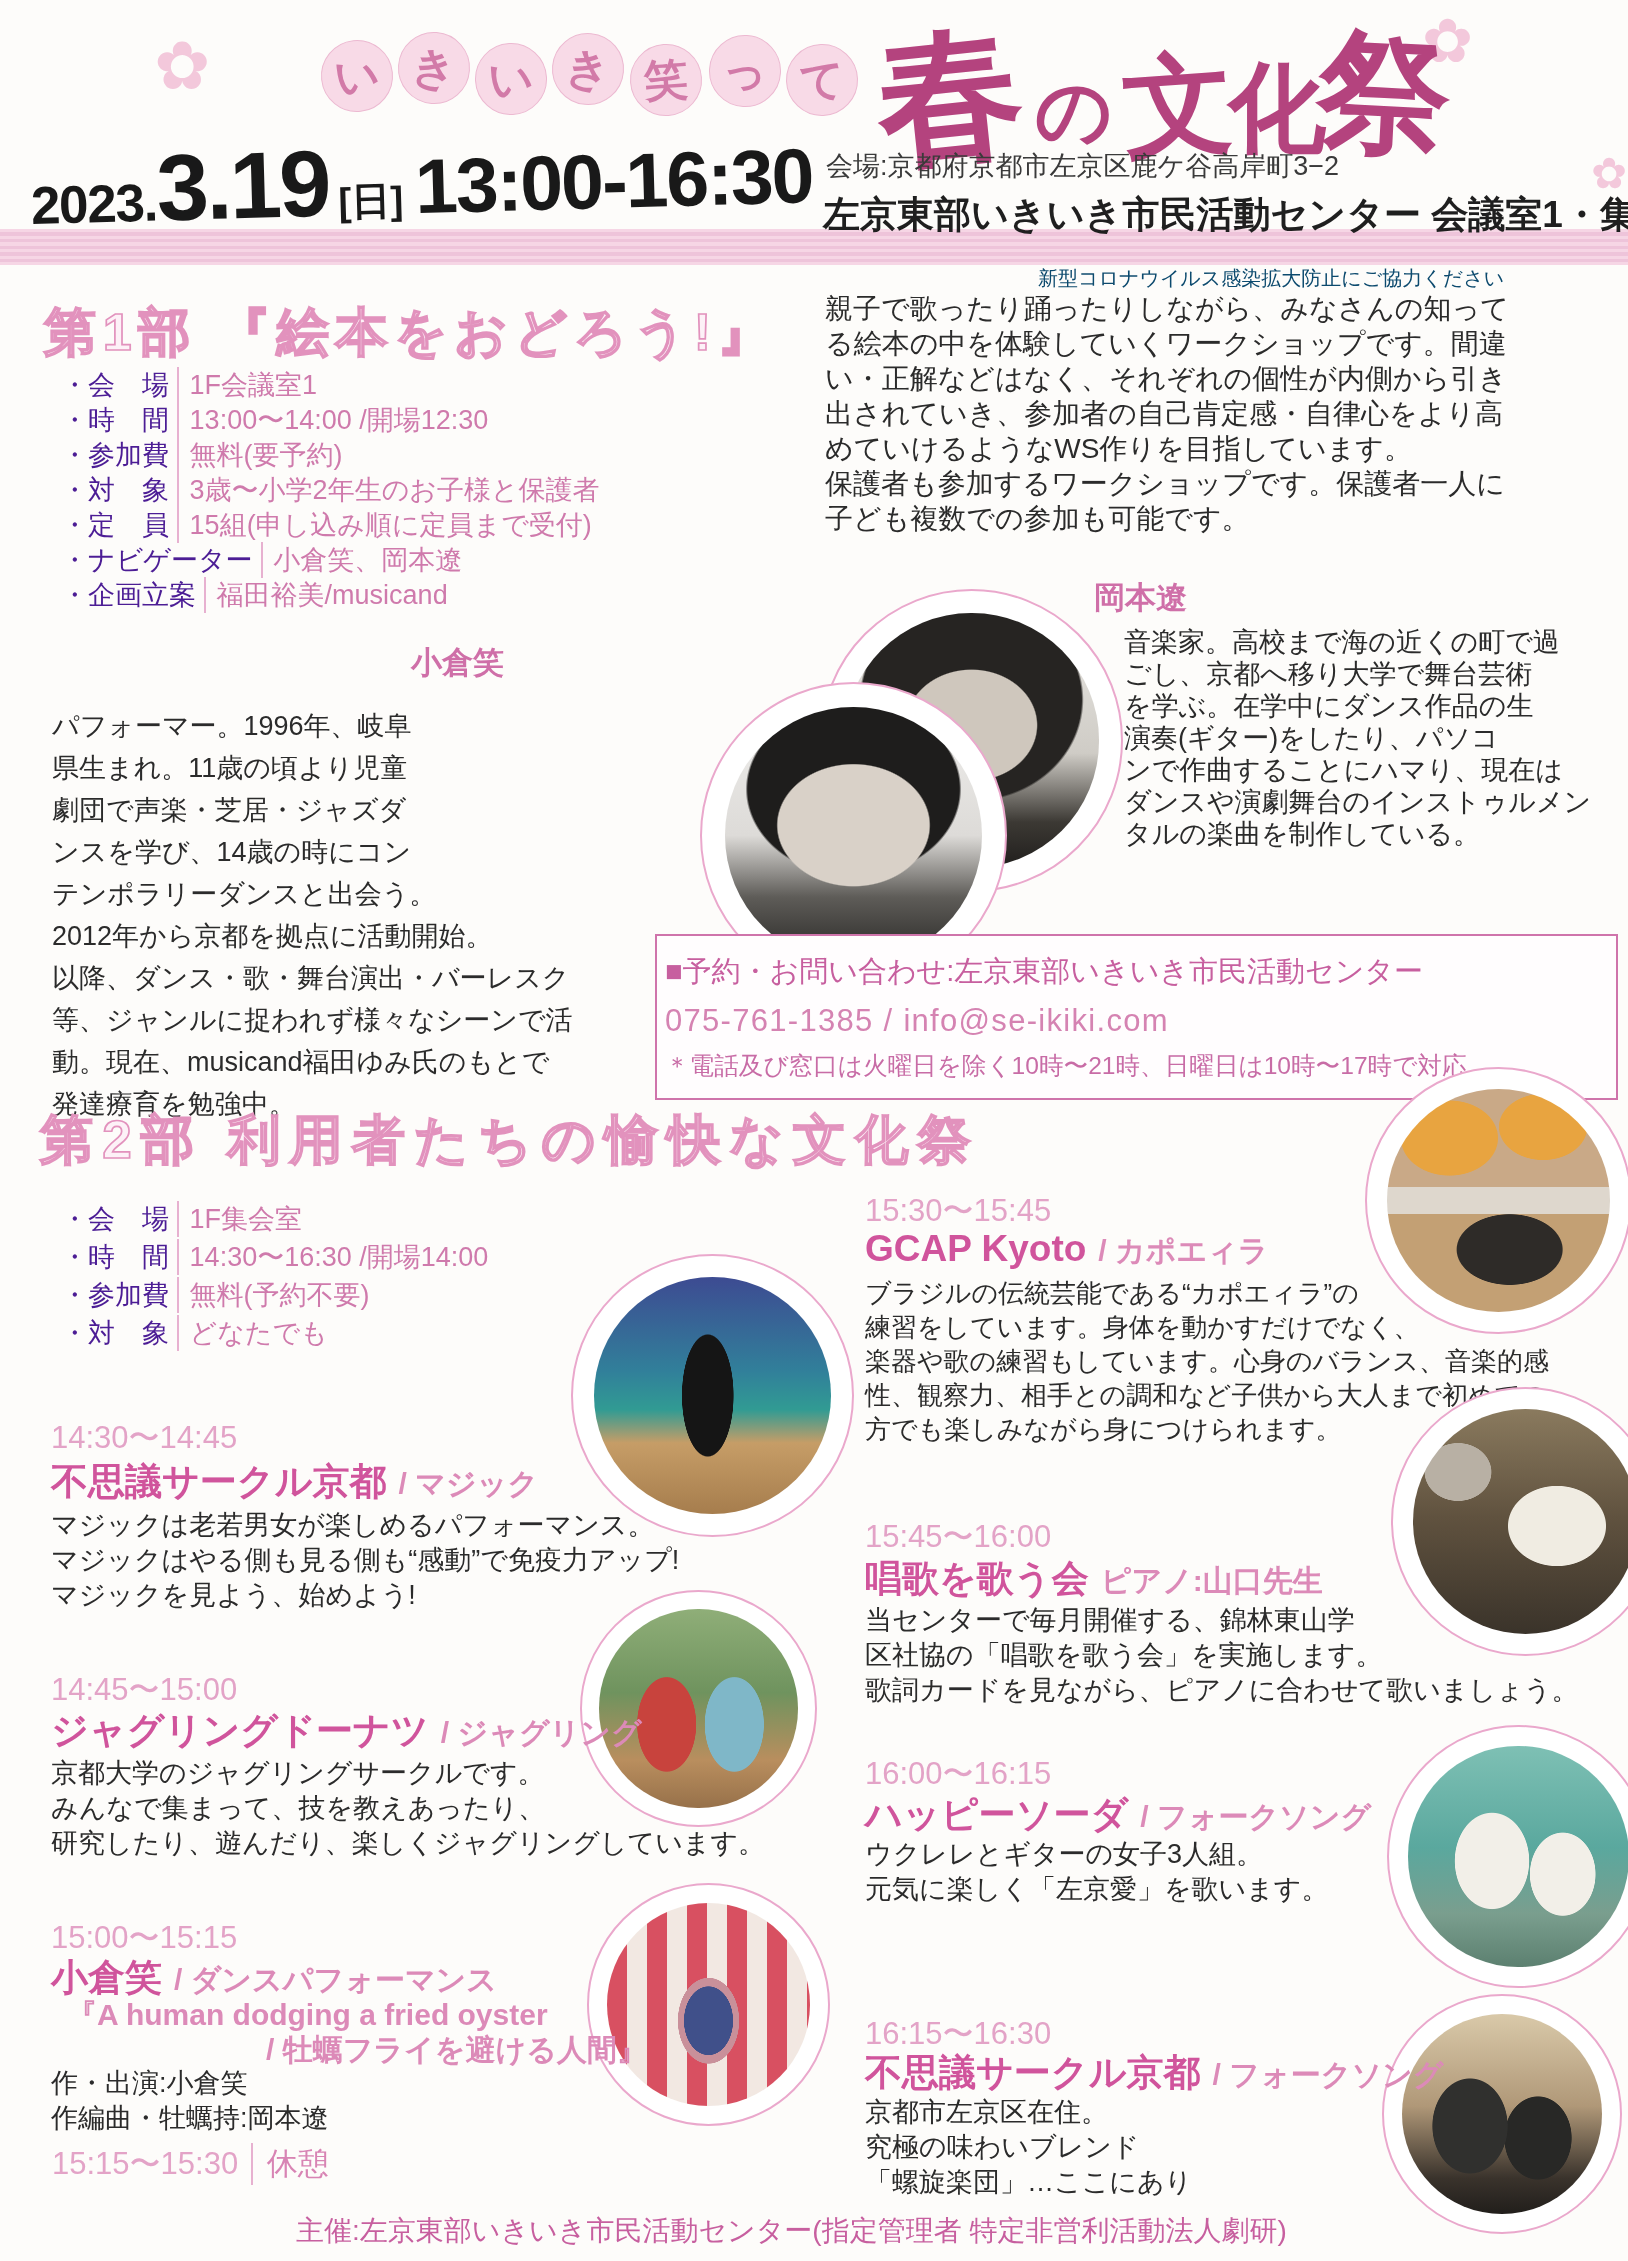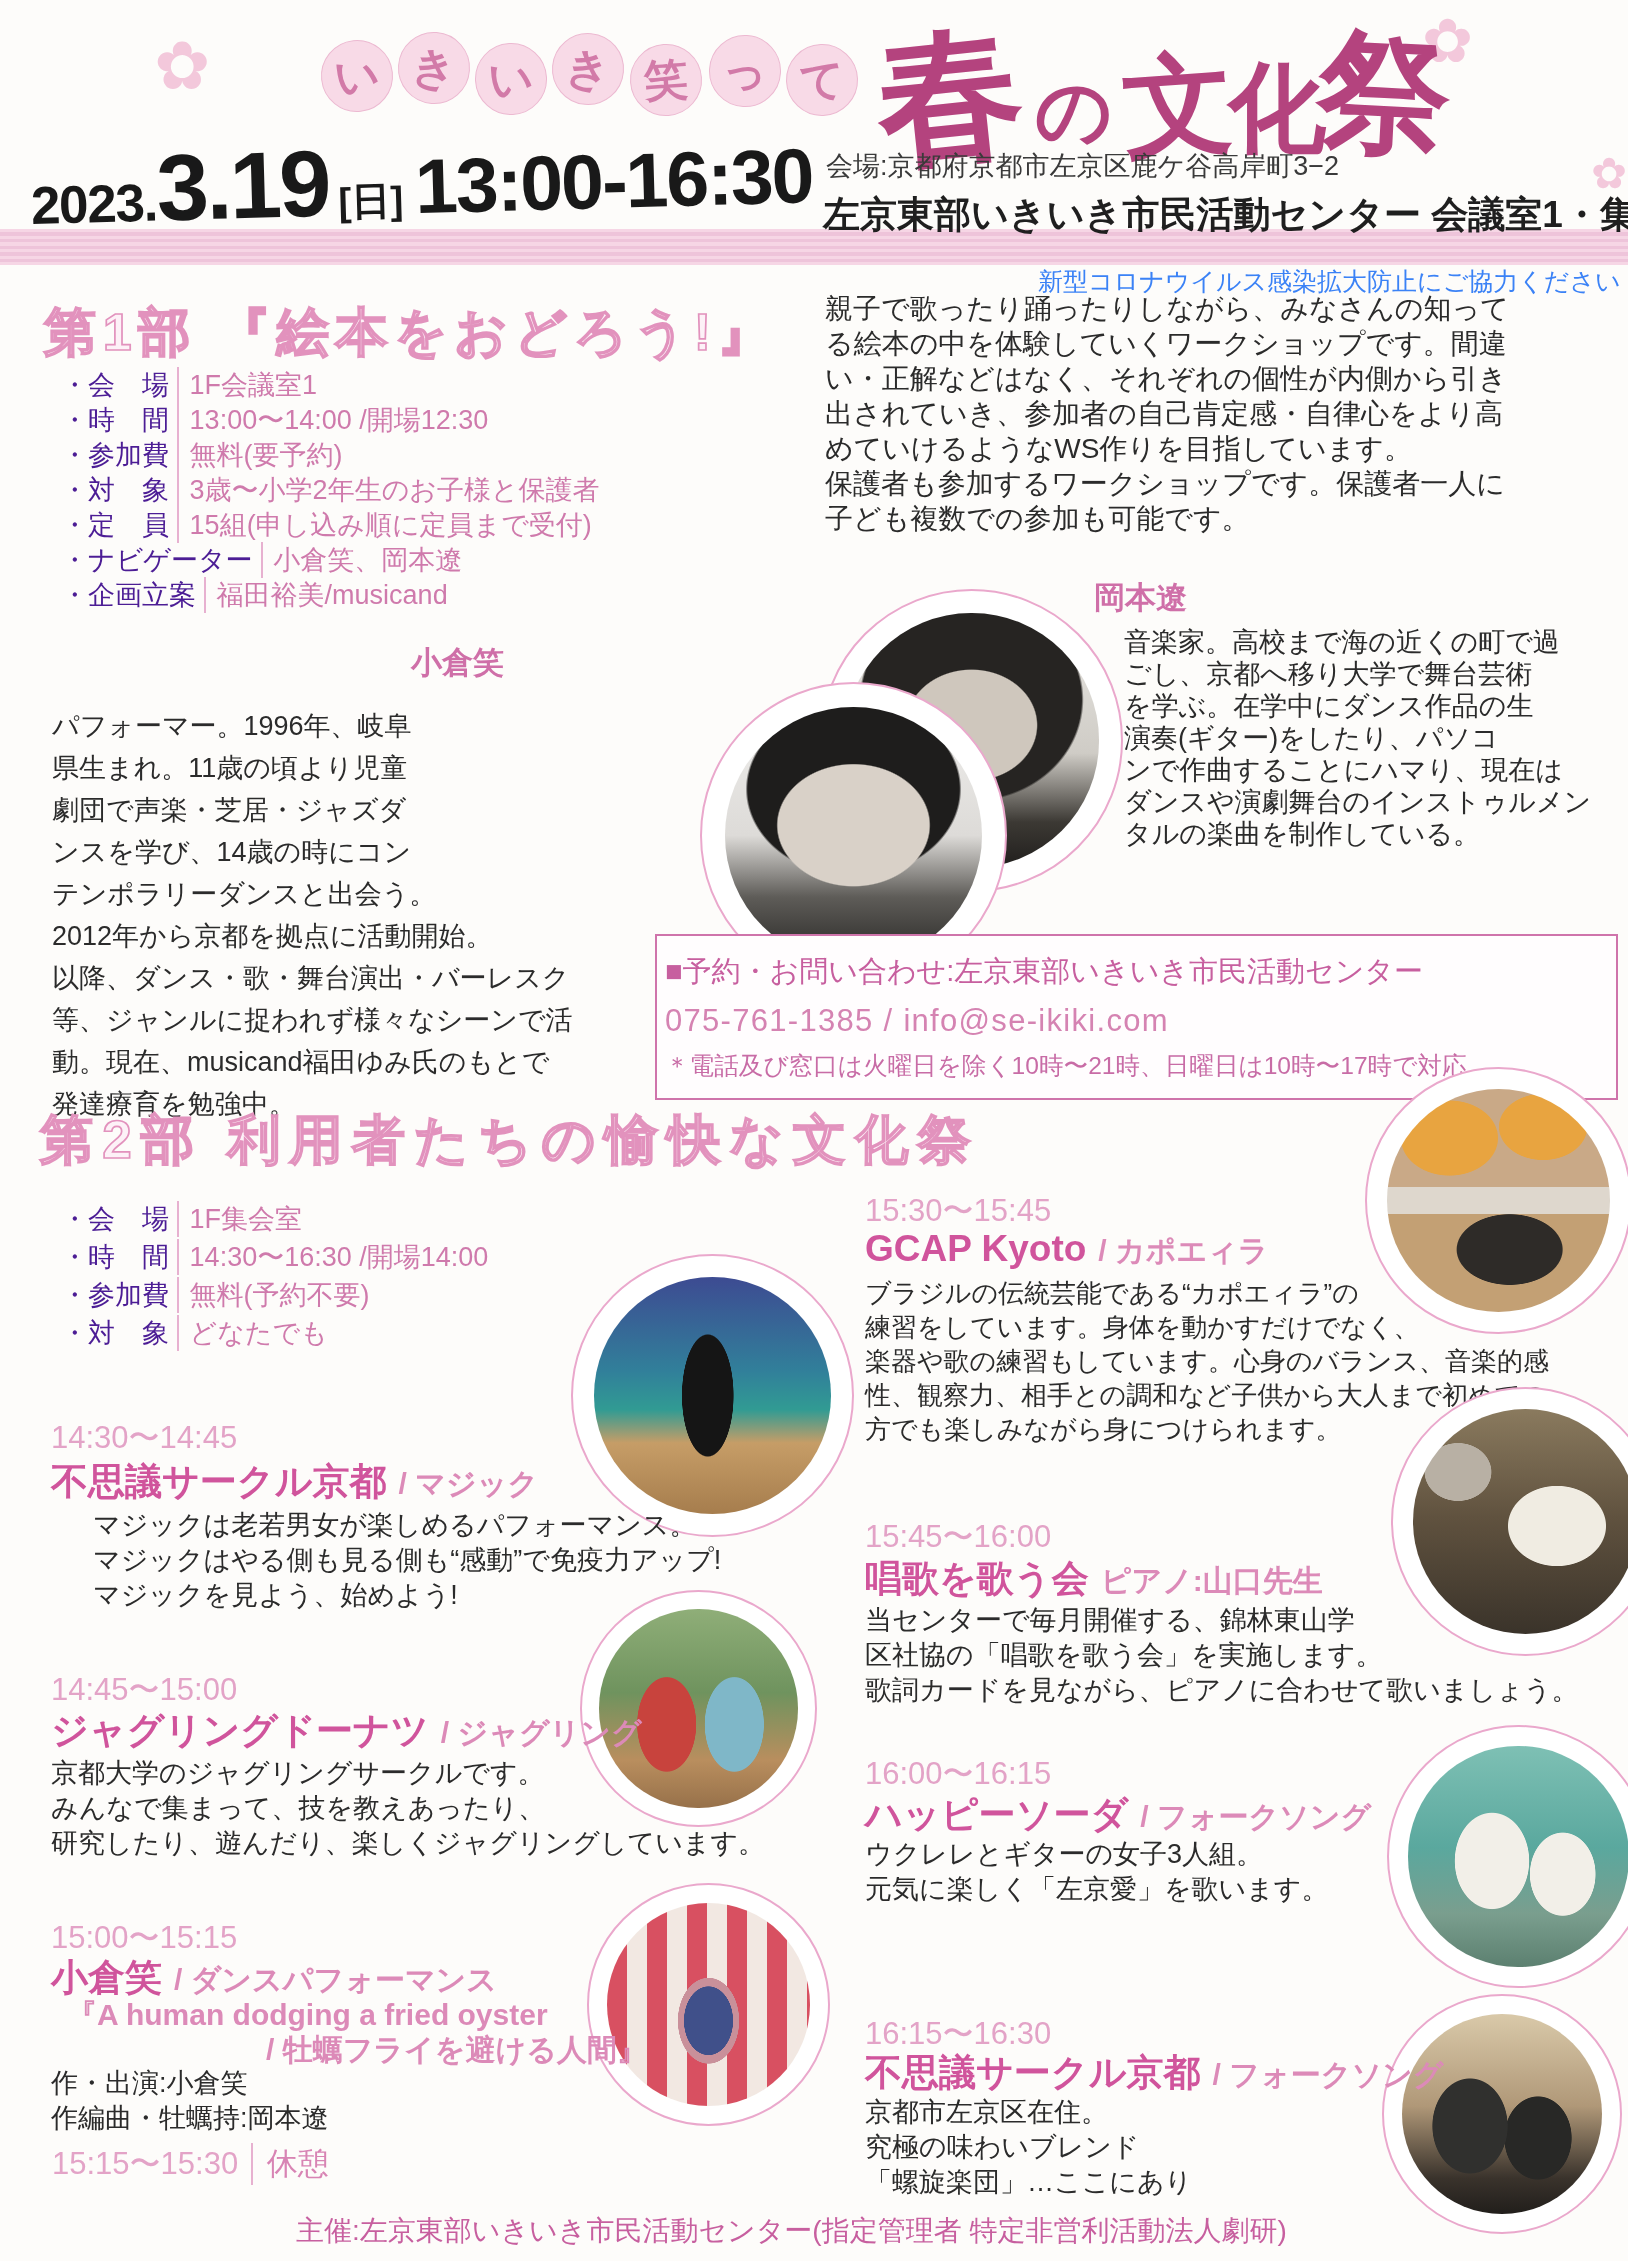--- a/index.html
+++ b/index.html
@@ -28,21 +28,21 @@
     position:absolute; left:32px; top:138px; white-space:nowrap;
     transform:rotate(-1.6deg); transform-origin:left bottom;
     display:flex; align-items:baseline; color:#191919;
   }
   .d-year{font-size:53px; font-weight:bold; letter-spacing:-1.3px;}
   .d-day{font-size:94px; font-weight:bold; letter-spacing:-2.7px;}
   .d-wd{font-size:39px; font-weight:bold; margin:0 12px 0 9.3px;}
   .d-time{font-size:77px; font-weight:bold; letter-spacing:-2px;}
   .venue-address{position:absolute; left:826px; top:148px; font-size:27px; color:#3a3a3a;}
   .venue-name{position:absolute; left:823px; top:190px; font-size:37px; font-weight:bold; color:#1f1f1f; white-space:nowrap;}
-  .covid-note{position:absolute; left:1038px; top:265px; font-size:25px; color:#3b82f6;}
+  .covid-note{position:absolute; left:1038px; top:265px; font-size:20px; color:#0c4a6e;}
   
   .outline-head{
     position:absolute; font-weight:bold; white-space:nowrap;
     color:#fdf1f7; -webkit-text-stroke:1.7px #e292bd; text-stroke:1.7px #e292bd;
   }
   
   .detail-row{display:flex; align-items:baseline; height:35px; white-space:nowrap;}
   .detail-label{color:#4c1d95; font-size:27px;}
   .detail-value{color:#cf7aac; font-size:27px; border-left:2px solid #e7b1d0; padding-left:10.6px; margin-left:8px;}
   
@@ -240,21 +240,21 @@
   </div>
 
   <div class="photo-ring" style="left:571px; top:1254px; width:279px; height:279px;">
     <div class="photo-disc ph-magic"></div>
   </div>
   <div class="time-label" style="left:51px; top:1417px;">14:30〜14:45</div>
   <div class="event-title-row" style="left:51px; top:1457px;">
     <span class="event-title">不思議サークル京都</span>
     <span class="event-genre">/ マジック</span>
   </div>
-  <div class="event-desc jp-block" style="left:51px; top:1508px; width:984px;margin-left:42px;">マジックは老若男女が楽しめるパフォーマンス。
+  <div class="event-desc jp-block" style="left:51px; top:1508px; width:984px;">マジックは老若男女が楽しめるパフォーマンス。
 マジックはやる側も見る側も“感動”で免疫力アップ!
 マジックを見よう、始めよう!</div>
 
   <div class="photo-ring" style="left:580px; top:1590px; width:233px; height:233px;">
     <div class="photo-disc ph-juggle"></div>
   </div>
   <div class="time-label" style="left:51px; top:1669px;">14:45〜15:00</div>
   <div class="event-title-row" style="left:51px; top:1706px;">
     <span class="event-title">ジャグリングドーナツ</span>
     <span class="event-genre">/ ジャグリング</span>

